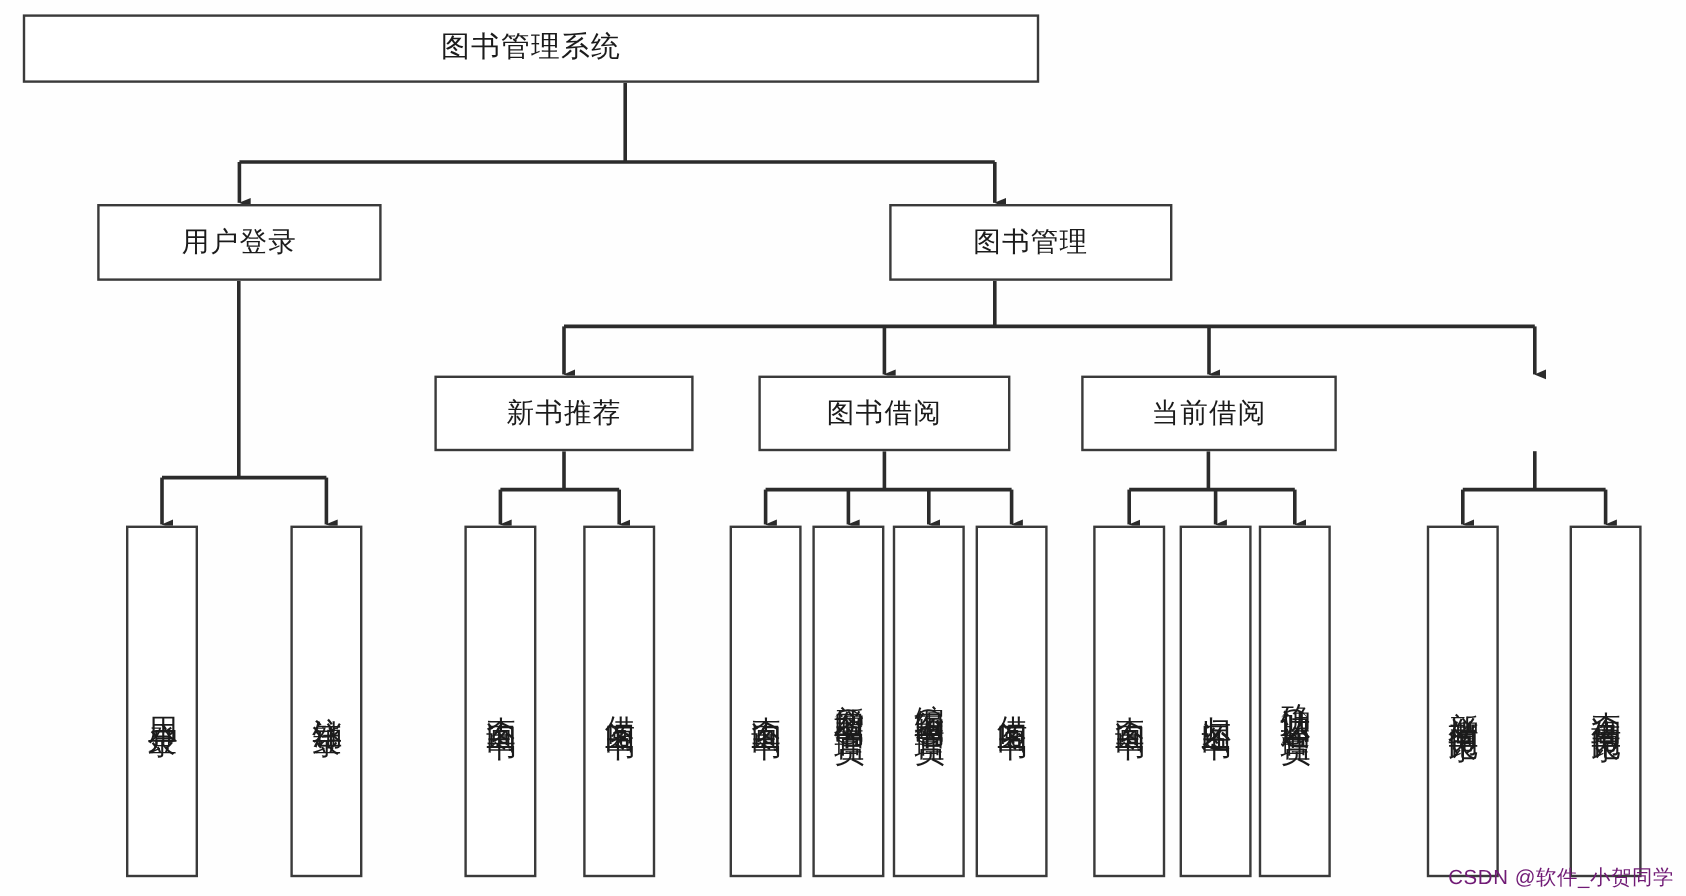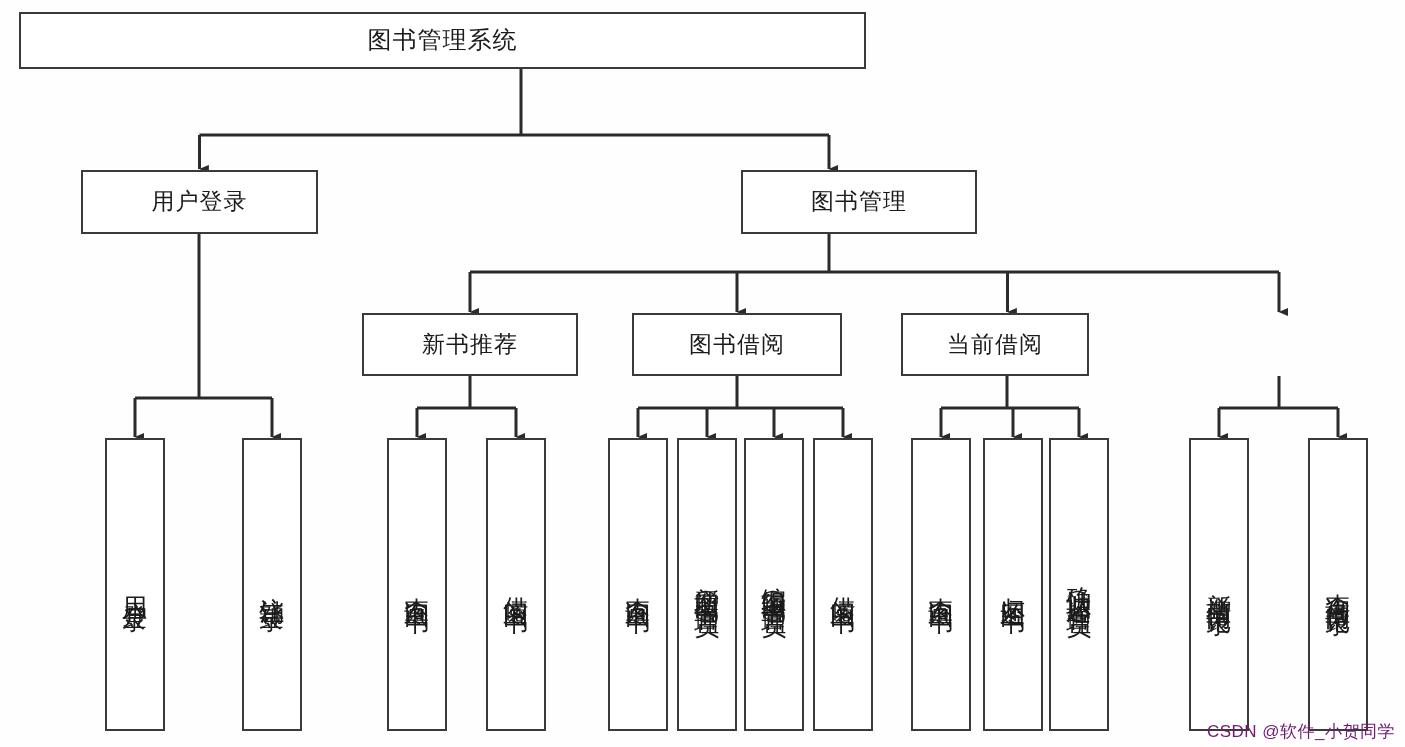--- a/index.html
+++ b/index.html
@@ -125,21 +125,21 @@
   <div class="node horiz" style="left: 711px; top: 170px; width: 236px; height: 64px; margin-left: 30px;">
       <span>图书管理</span>
     </div>
 
   <div class="node horiz" style="left: 362px; top: 313px; width: 216px; height: 63px; align-items: center;">
       <span>新书推荐</span>
     </div>
   <div class="node horiz" style="left: 632px; top: 313px; width: 210px; height: 63px;">
       <span>图书借阅</span>
     </div>
-  <div class="node horiz" style="left: 901px; top: 313px; width: 188px; height: 63px;">
+  <div class="node horiz" style="left: 901px; top: 313px; width: 213px; height: 63px;">
       <span>当前借阅</span>
     </div>
 
   <div class="node vert" style="left: 105px; top: 438px; width: 60px; height: 293px;">
     <span class="vlabel">用户登录</span>
     </div>
   <div class="node vert" style="left: 242px; top: 438px; width: 60px; height: 293px;">
     <span class="vlabel">注销登录</span>
     </div>
   <div class="node vert" style="left: 387px; top: 438px; width: 60px; height: 293px;">

